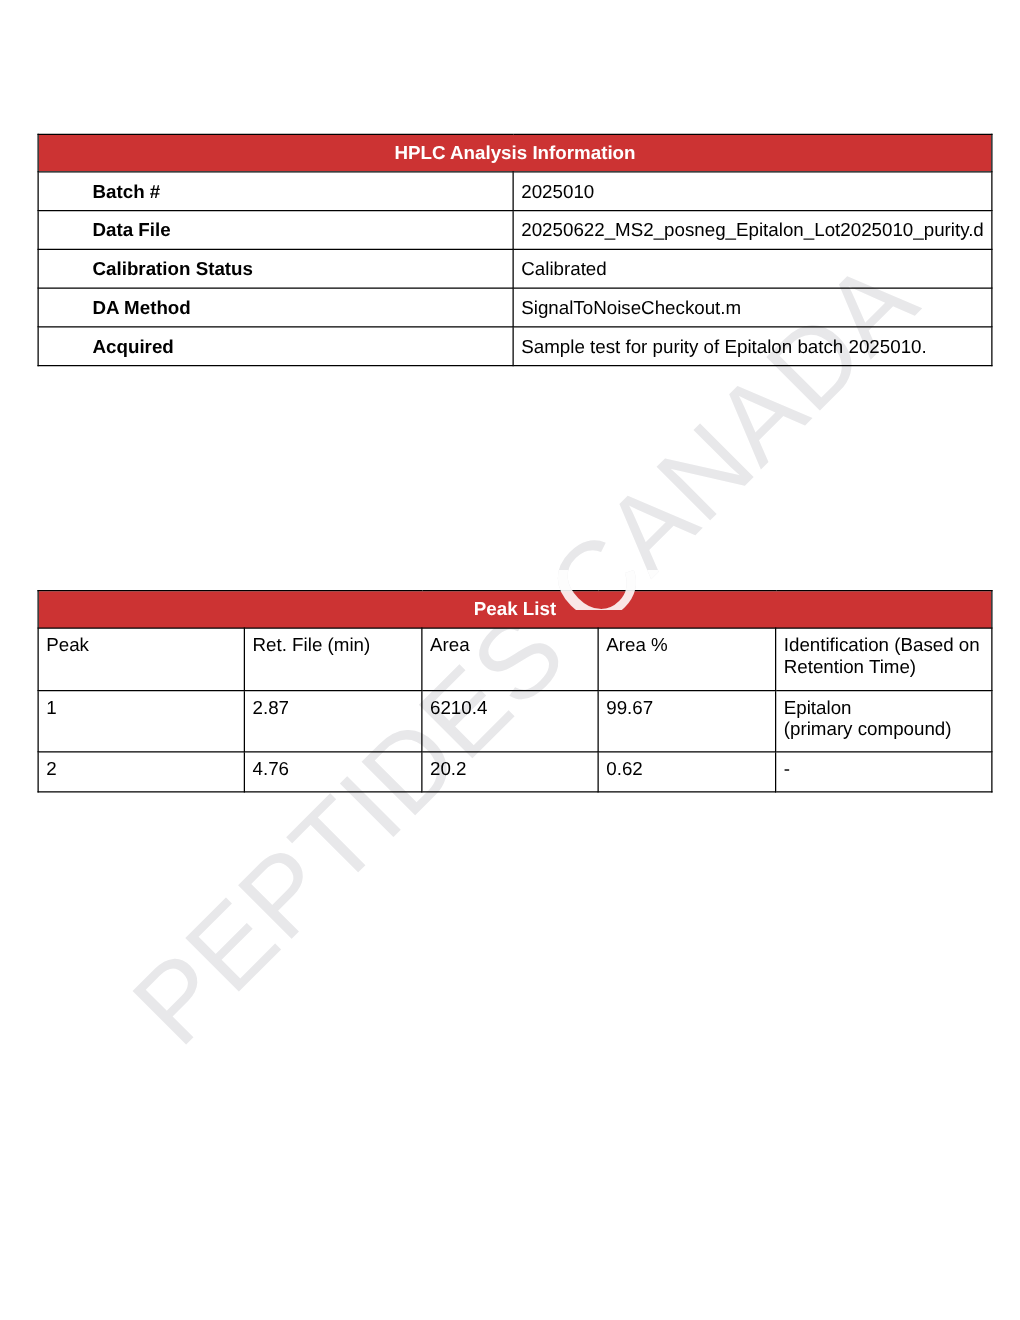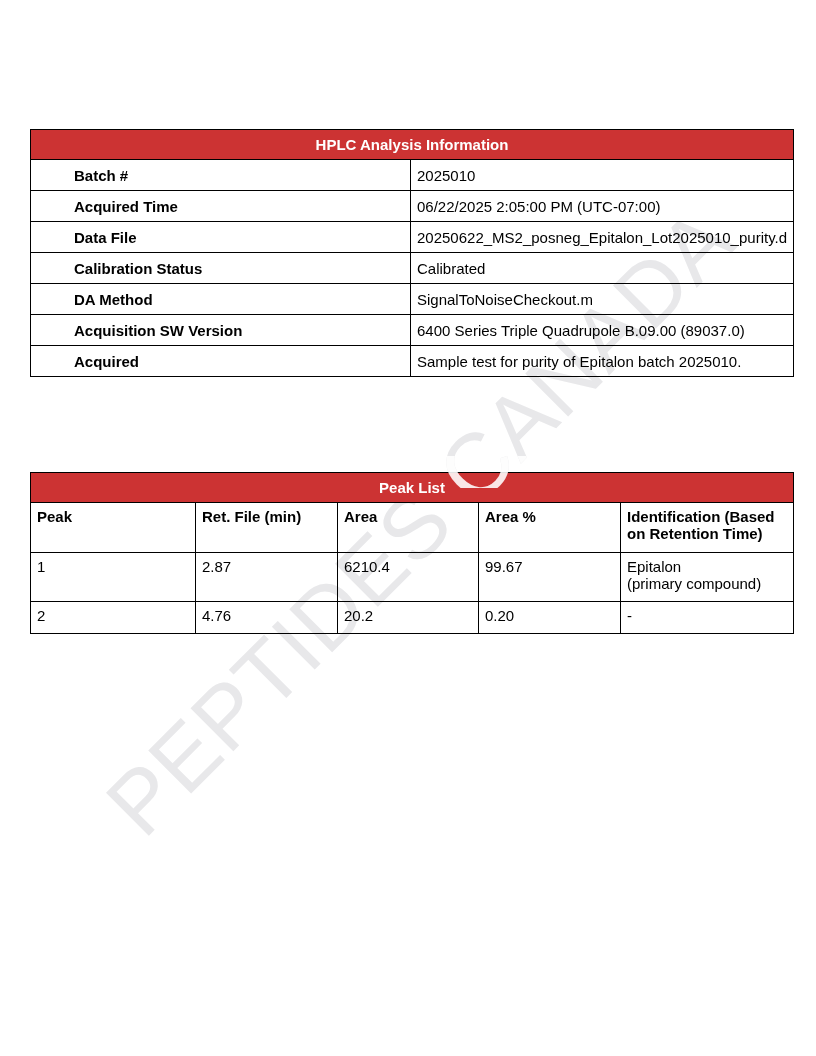--- a/index.html
+++ b/index.html
@@ -69,21 +69,21 @@
   
   table {
     position: absolute;
     left: 30px;
     width: 763px;
     border-collapse: collapse;
     table-layout: fixed;
     z-index: 1;
     font-size: 15px;
   }
-  #hplc-table { top: 129px; }
+  #hplc-table { top: 107px; }
   #peak-table { top: 472px; }
 
   th, td {
     border: 1.5px solid #000000;
     background: transparent;
     padding: 0 6px;
     overflow: hidden;
   }
 
   .band-row th {
@@ -95,21 +95,21 @@
     font-size: 15px;
     border-bottom: 1.5px solid #000000;
   }
 
   
   #hplc-table td { height: 30px; vertical-align: middle; }
   #hplc-table td.label { font-weight: bold; padding-left: 43px; }
 
   
   #peak-table th.col-head {
-    font-weight: bold;
+    font-weight: normal;
     text-align: left;
     vertical-align: top;
     padding-top: 5px;
     height: 44px;
     background: transparent;
     color: #000000;
   }
   #peak-table td {
     vertical-align: top;
     padding-top: 5px;
@@ -134,38 +134,30 @@
       <tr class="band-row">
         <th colspan="2">HPLC Analysis Information</th>
       </tr>
     </thead>
     <tbody>
       <tr>
         <td class="label">Batch #</td>
         <td class="value">2025010</td>
       </tr>
       <tr>
-        <td class="label">Acquired Time</td>
-        <td class="value">06/22/2025 2:05:00 PM (UTC-07:00)</td>
-      </tr>
-      <tr>
         <td class="label">Data File</td>
         <td class="value">20250622_MS2_posneg_Epitalon_Lot2025010_purity.d</td>
       </tr>
       <tr>
         <td class="label">Calibration Status</td>
         <td class="value">Calibrated</td>
       </tr>
       <tr>
         <td class="label">DA Method</td>
         <td class="value">SignalToNoiseCheckout.m</td>
-      </tr>
-      <tr>
-        <td class="label">Acquisition SW Version</td>
-        <td class="value">6400 Series Triple Quadrupole B.09.00 (89037.0)</td>
       </tr>
       <tr>
         <td class="label">Acquired</td>
         <td class="value">Sample test for purity of Epitalon batch 2025010.</td>
       </tr>
     </tbody>
   </table>
 
   <table id="peak-table">
     <colgroup>
@@ -193,21 +185,21 @@
         <td>2.87</td>
         <td>6210.4</td>
         <td>99.67</td>
         <td>Epitalon
 (primary compound)</td>
       </tr>
       <tr class="data-row-2">
         <td>2</td>
         <td>4.76</td>
         <td>20.2</td>
-        <td>0.20</td>
+        <td>0.62</td>
         <td>-</td>
       </tr>
     </tbody>
   </table>
 
   <div class="band-clip" id="band-clip-1">
     <div class="wm-white">PEPTIDES CANADA</div>
   </div>
   <div class="band-clip" id="band-clip-2">
     <div class="wm-white">PEPTIDES CANADA</div>

